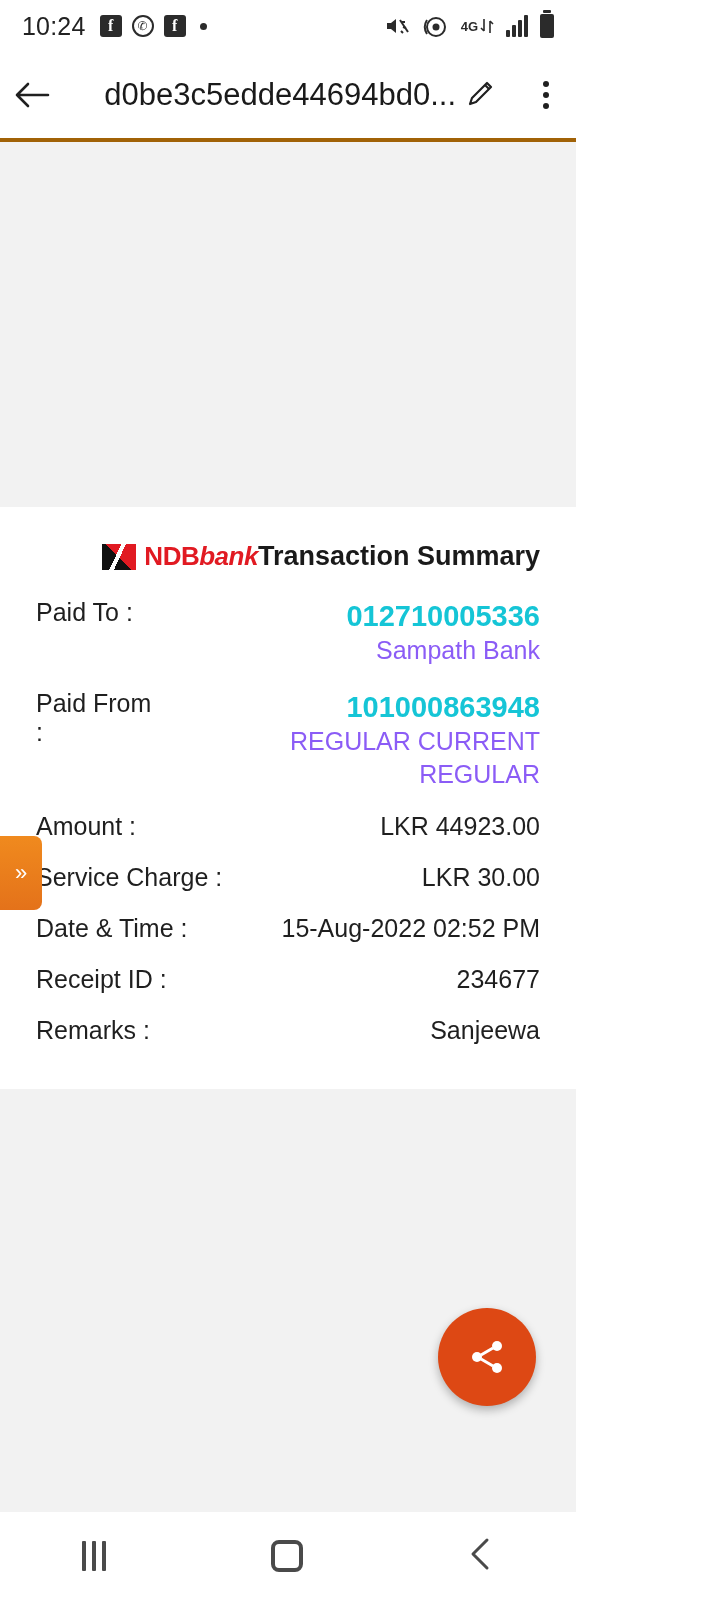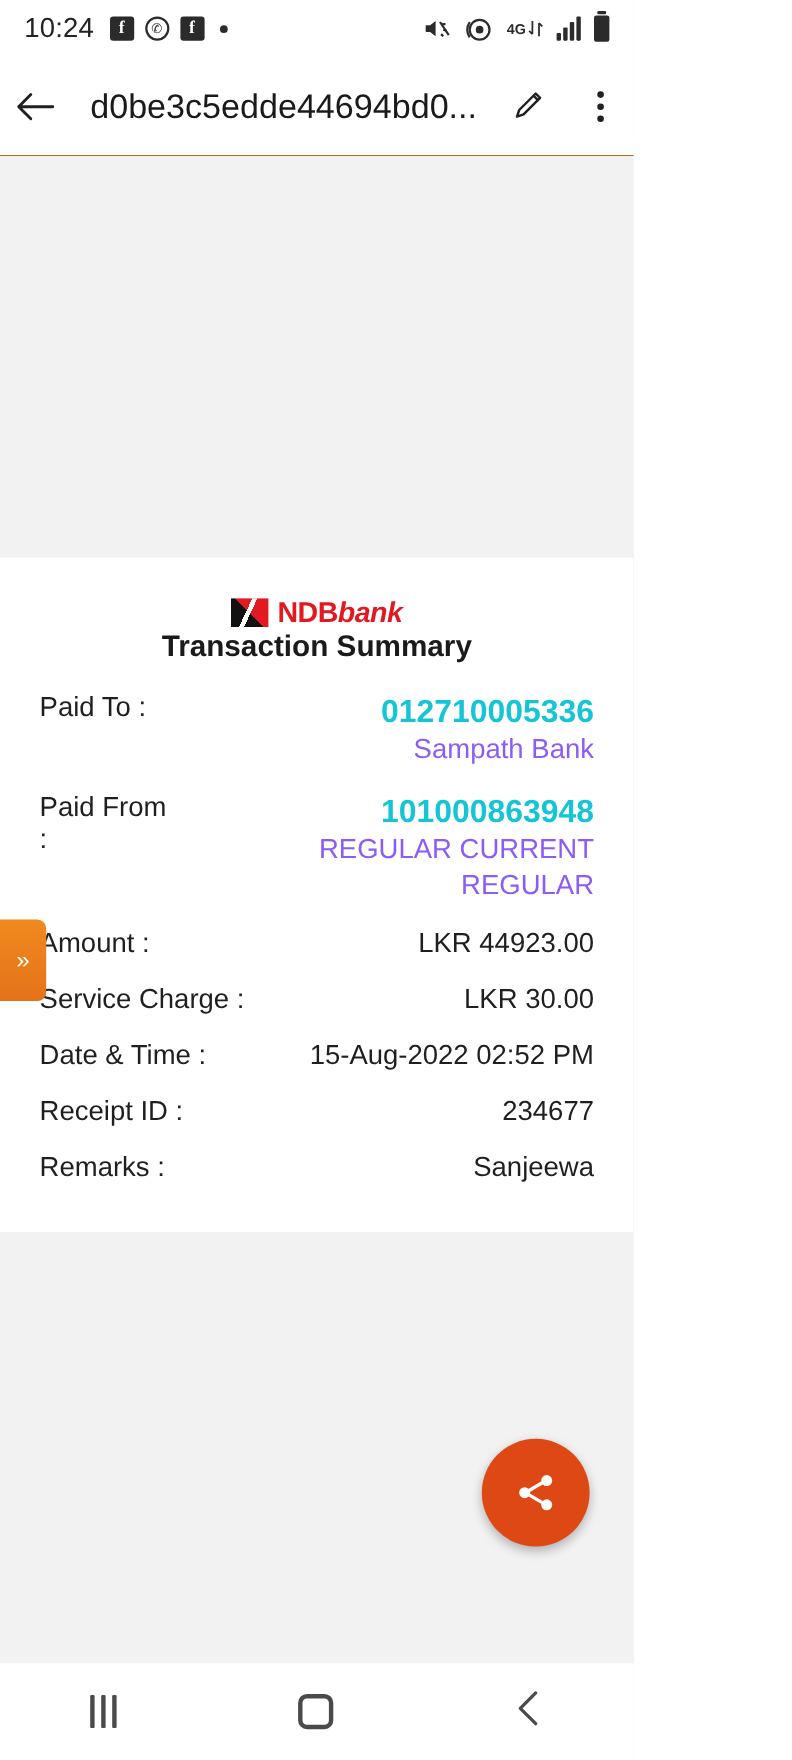--- a/index.html
+++ b/index.html
@@ -100,22 +100,23 @@
   .bars i:nth-child(3){height:17px}
   .bars i:nth-child(4){height:22px}
 
   
   .app-bar {
     height: 90px;
     background: #ffffff;
     display: flex;
     align-items: center;
     padding: 0 8px;
-    border-bottom: 1px solid #a16207;
+    border-bottom: 4px solid #a16207;
     flex: 0 0 auto;
+    text-align: right;
   }
   .back-arrow {
     width: 48px; height: 48px;
     display: flex; align-items: center; justify-content: center;
     font-size: 34px; color: #202020;
     line-height: 1;
   }
   .app-title {
     flex: 1;
     font-size: 31px;
@@ -151,23 +152,22 @@
   }
   .spacer-top { height: 365px; }
 
   .receipt {
     background: #ffffff;
     padding: 34px 36px 44px 36px;
   }
   .receipt-head {
     display: flex;
     align-items: center;
-    justify-content: flex-start;
+    justify-content: flex-end;
     margin-bottom: 26px;
-    flex-direction: column;
   }
   .brand {
     display: flex;
     align-items: center;
     gap: 8px;
   }
   .brand-mark {
     width: 34px; height: 26px;
     background: linear-gradient(45deg, #111 0 50%, #e11a22 50% 100%);
     position: relative;

